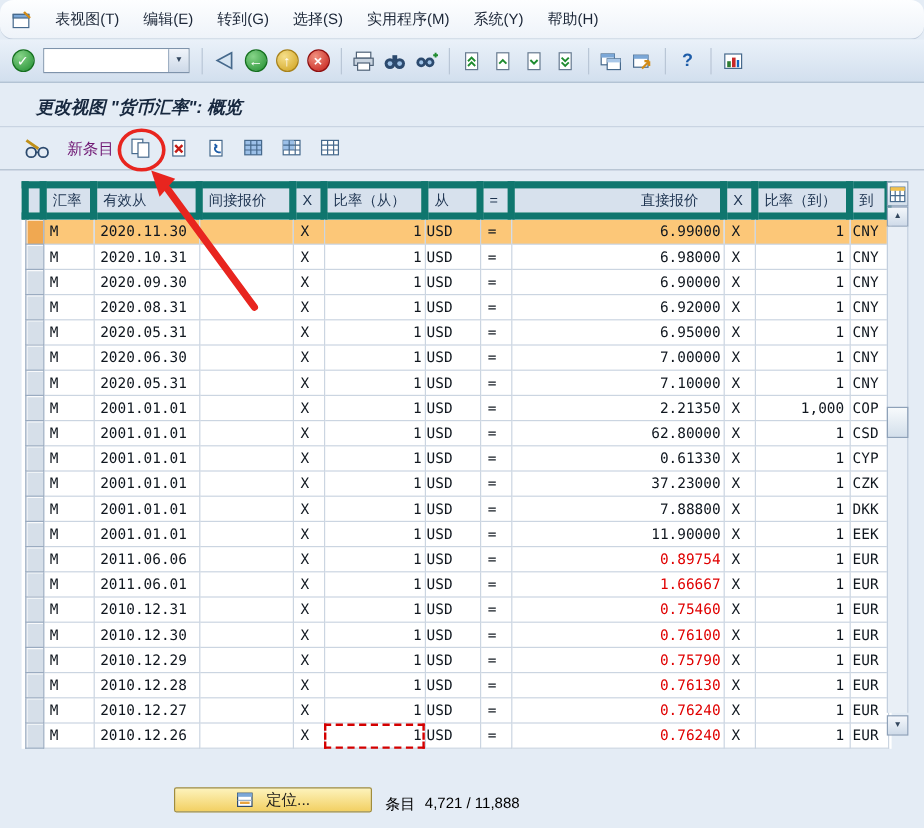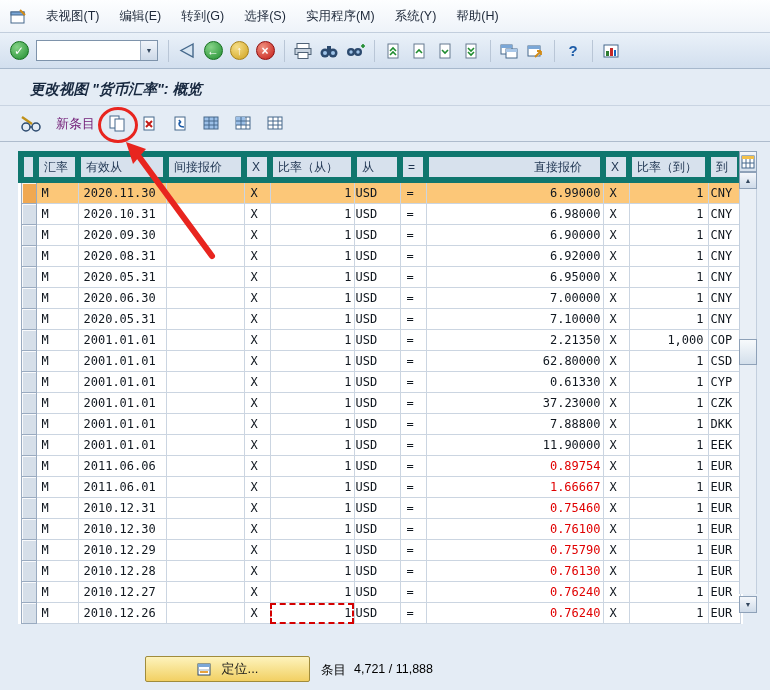--- a/index.html
+++ b/index.html
@@ -1,21 +1,21 @@
 <!DOCTYPE html>
 <html><head>
 <meta charset="utf-8">
 <style>
   * { margin:0; padding:0; box-sizing:border-box; }
   html,body { width:770px; height:697px; }
   body { position:relative; background:#ffffff; font-family:"Liberation Sans","DejaVu Sans",sans-serif; font-size:12px; color:#10171f; overflow:hidden; }
   .window { position:absolute; left:0; top:0; width:770px; height:690px; background:#e4ecf5; }
 
   
-  .menubar { position:absolute; left:0; top:0; width:770px; height:33px; background:linear-gradient(#fdfeff,#eef3f9); border-bottom:1px solid #c2cedd; display:flex; align-items:center; padding-left:8px; }
+  .menubar { position:absolute; left:0; top:0; width:770px; height:33px; background:linear-gradient(#fdfeff,#eef3f9); border-bottom:1px solid #c2cedd; display:flex; align-items:center; padding-left:8px;border-radius:11px; }
   .win-icon { width:20px; height:20px; display:flex; align-items:center; justify-content:center; margin-right:8px; }
   .menu-item { padding:3px 10px; font-size:12.5px; color:#1c2738; white-space:nowrap; }
 
   
   .toolbar { position:absolute; left:0; top:33px; width:770px; height:36px; background:linear-gradient(#eaf1f9,#d2dfee); border-bottom:1px solid #a7b8cc; display:flex; align-items:center; padding-left:6px; }
   .tb-btn { min-width:24px; height:24px; display:flex; align-items:center; justify-content:center; margin:0 1px; }
   .sep { width:5px; height:22px; border-right:1px solid #b9c6d6; margin:0 5px 0 2px; }
   .circle { width:19px; height:19px; border-radius:50%; color:#fff; display:flex; align-items:center; justify-content:center; font-size:12px; font-weight:bold; line-height:1; }
   .c-green  { background:radial-gradient(circle at 35% 30%,#86d488,#1f8c2f); border:1px solid #15701f; }
   .c-yel    { background:radial-gradient(circle at 35% 30%,#f6df8a,#cfa11c); border:1px solid #a8821a; }
@@ -58,21 +58,21 @@
 
   
   .vscroll { position:absolute; left:739px; top:151px; width:18px; height:462px; z-index:10; }
   .vs-config { position:absolute; top:0; left:0; width:18px; height:21px; background:linear-gradient(#f4f7fb,#d5e0ec); border:1px solid #8ea1b8; display:flex; align-items:center; justify-content:center; }
   .vs-btn { position:absolute; left:0; width:18px; height:17px; background:linear-gradient(#f4f7fb,#cfdbe9); border:1px solid #8ea1b8; display:flex; align-items:center; justify-content:center; font-size:7px; color:#33475e; }
   .vs-track { position:absolute; left:0; top:38px; width:18px; height:405px; background:#e9eff6; border-left:1px solid #c3cfde; border-right:1px solid #c3cfde; }
   .vs-thumb { position:absolute; left:0; top:188px; width:18px; height:26px; background:linear-gradient(#f7fafc,#d3dfeb); border:1px solid #8ea1b8; }
 
   
   .footer { position:absolute; left:0; top:650px; width:770px; height:40px; }
-  .pos-btn { position:absolute; left:145px; top:6px; width:165px; height:26px; background:linear-gradient(#fdf3bc,#f2d063); border:1px solid #a08c3c; border-radius:2px; display:flex; align-items:center; justify-content:center; gap:11px; font-size:13px; color:#1a1a1a; }
+  .pos-btn { position:absolute; left:145px; top:6px; width:165px; height:21px; background:linear-gradient(#fdf3bc,#f2d063); border:1px solid #a08c3c; border-radius:2px; display:flex; align-items:center; justify-content:center; gap:11px; font-size:13px; color:#1a1a1a; }
   .entry-info { position:absolute; left:321px; top:12px; font-size:12.5px; display:flex; gap:8px; color:#000; }
 </style>
 </head>
 <body>
 
 <div class="window">
 
   <div class="menubar">
     <span class="win-icon">
       <svg width="16" height="15" viewBox="0 0 16 15">

